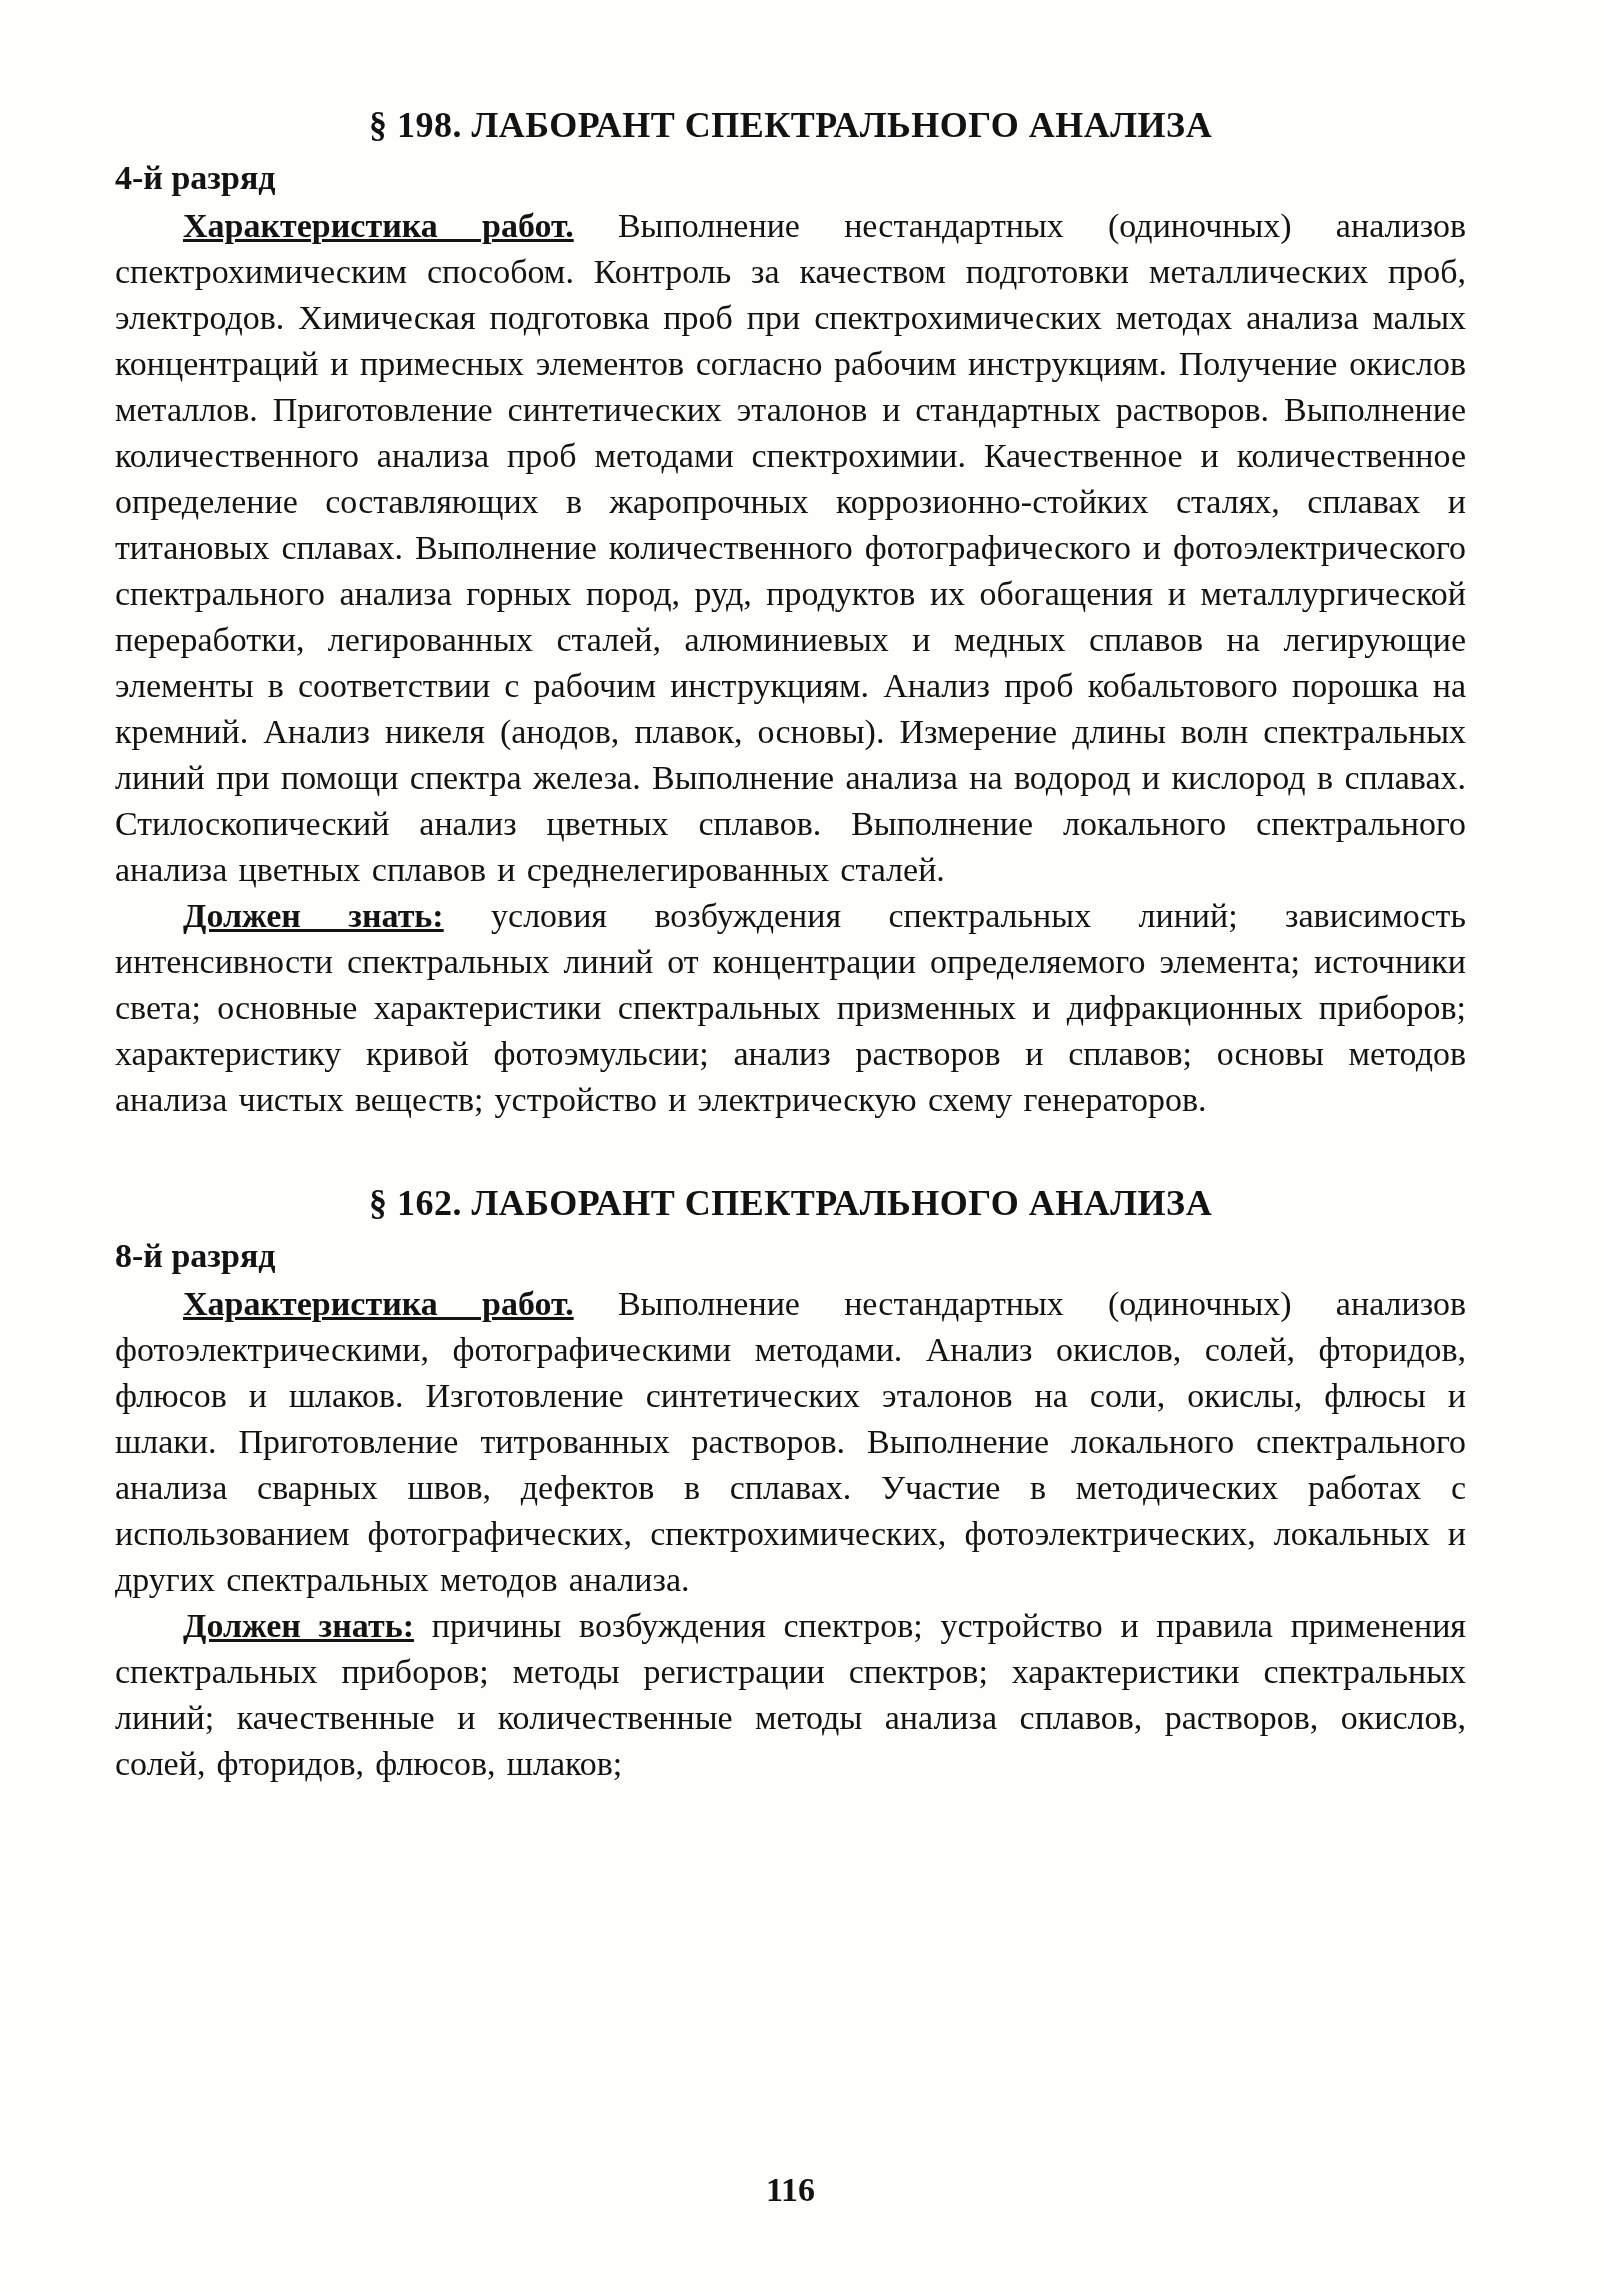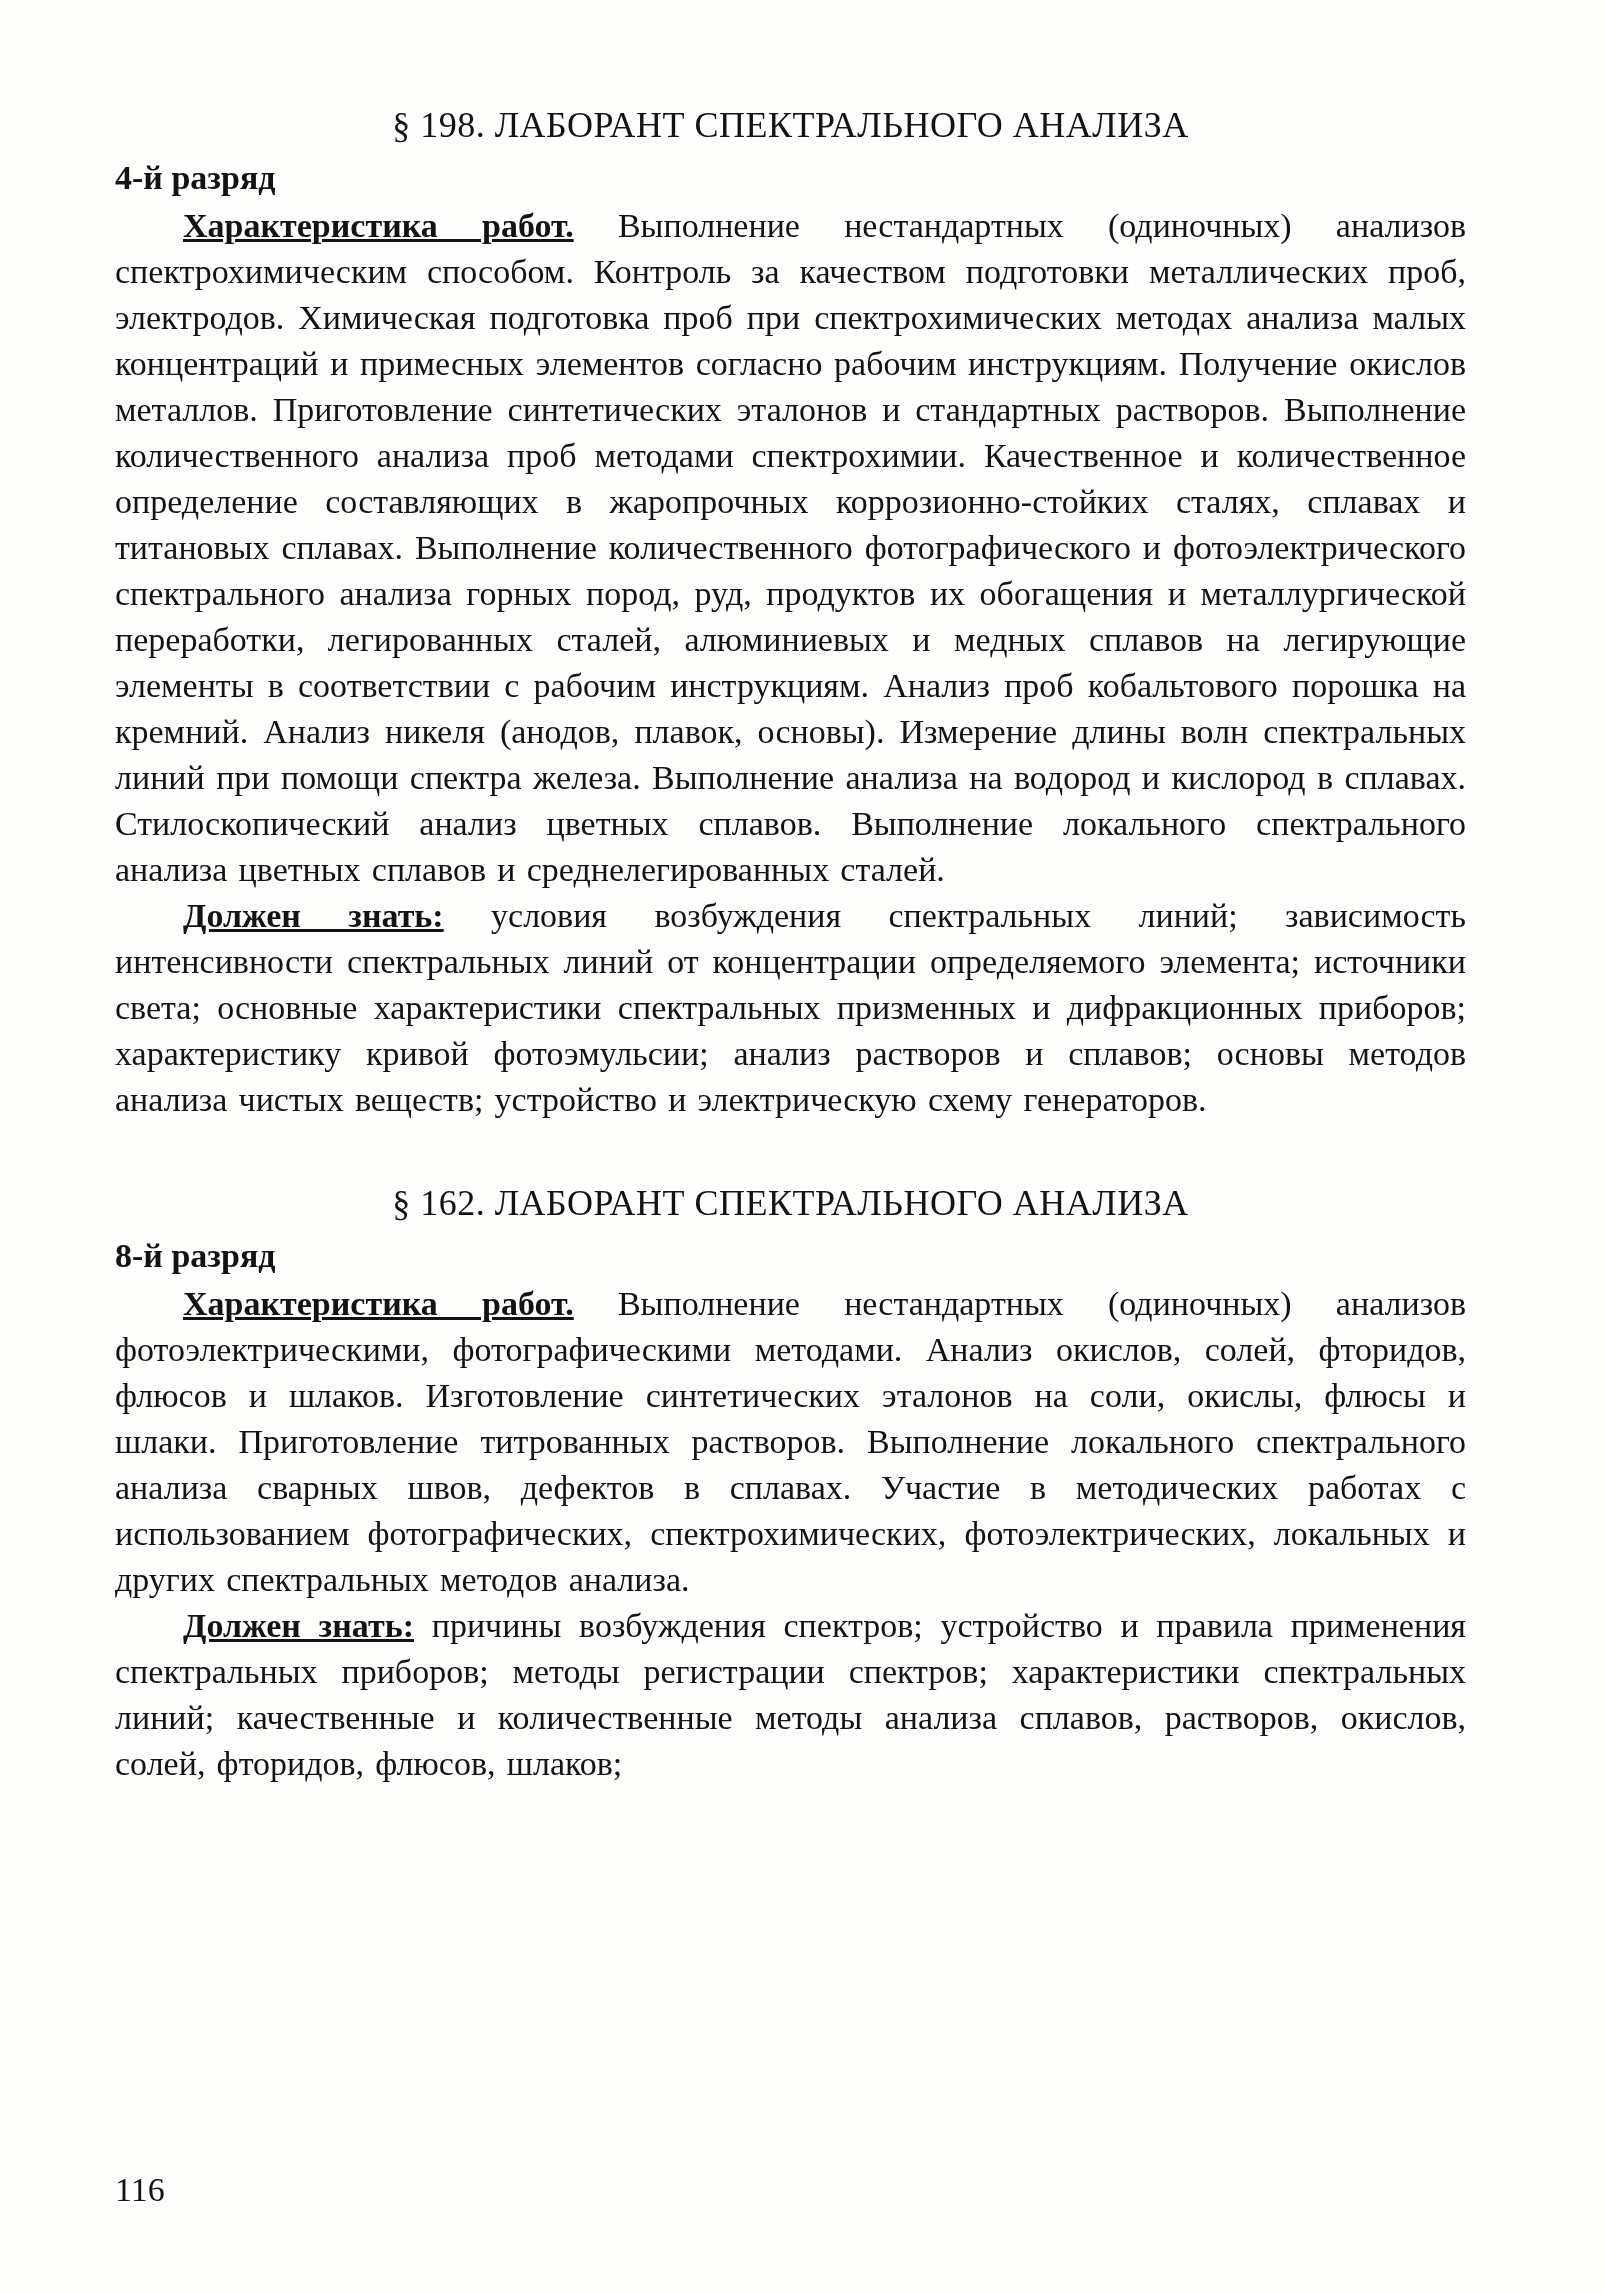--- a/index.html
+++ b/index.html
@@ -23,21 +23,21 @@
     left: 115px;
     top: 101px;
     width: 1351px;
   }
   .section { display: block; }
   .section + .section { margin-top: 56px; }
   .section-title {
     margin: 0;
     font-size: 36px;
     line-height: 49px;
-    font-weight: normal;
+    font-weight: bold;
     text-align: center;
     letter-spacing: 0.5px;
   }
   .grade {
     margin: 3.9px 0 1.9px 0;
     font-size: 34px;
     line-height: 47px;
     font-weight: bold;
   }
   p.body-para {
@@ -49,23 +49,24 @@
     word-spacing: 0.08em;
     hyphens: auto;
     -webkit-hyphens: auto;
   }
   .lead { font-weight: bold; text-decoration: underline; }
   .page-number {
     position: absolute;
     left: 115px;
     width: 1351px;
     top: 2166px;
-    text-align: left;
+    text-align: center;
     font-size: 34px;
     line-height: 47px;
+    font-weight: bold;
   }
 </style>
 </head>
 <body>
 
 <div class="page">
   <div class="content">
 
     <section class="section">
       <h2 class="section-title">§ 198. ЛАБОРАНТ СПЕКТРАЛЬНОГО АНАЛИЗА</h2>

